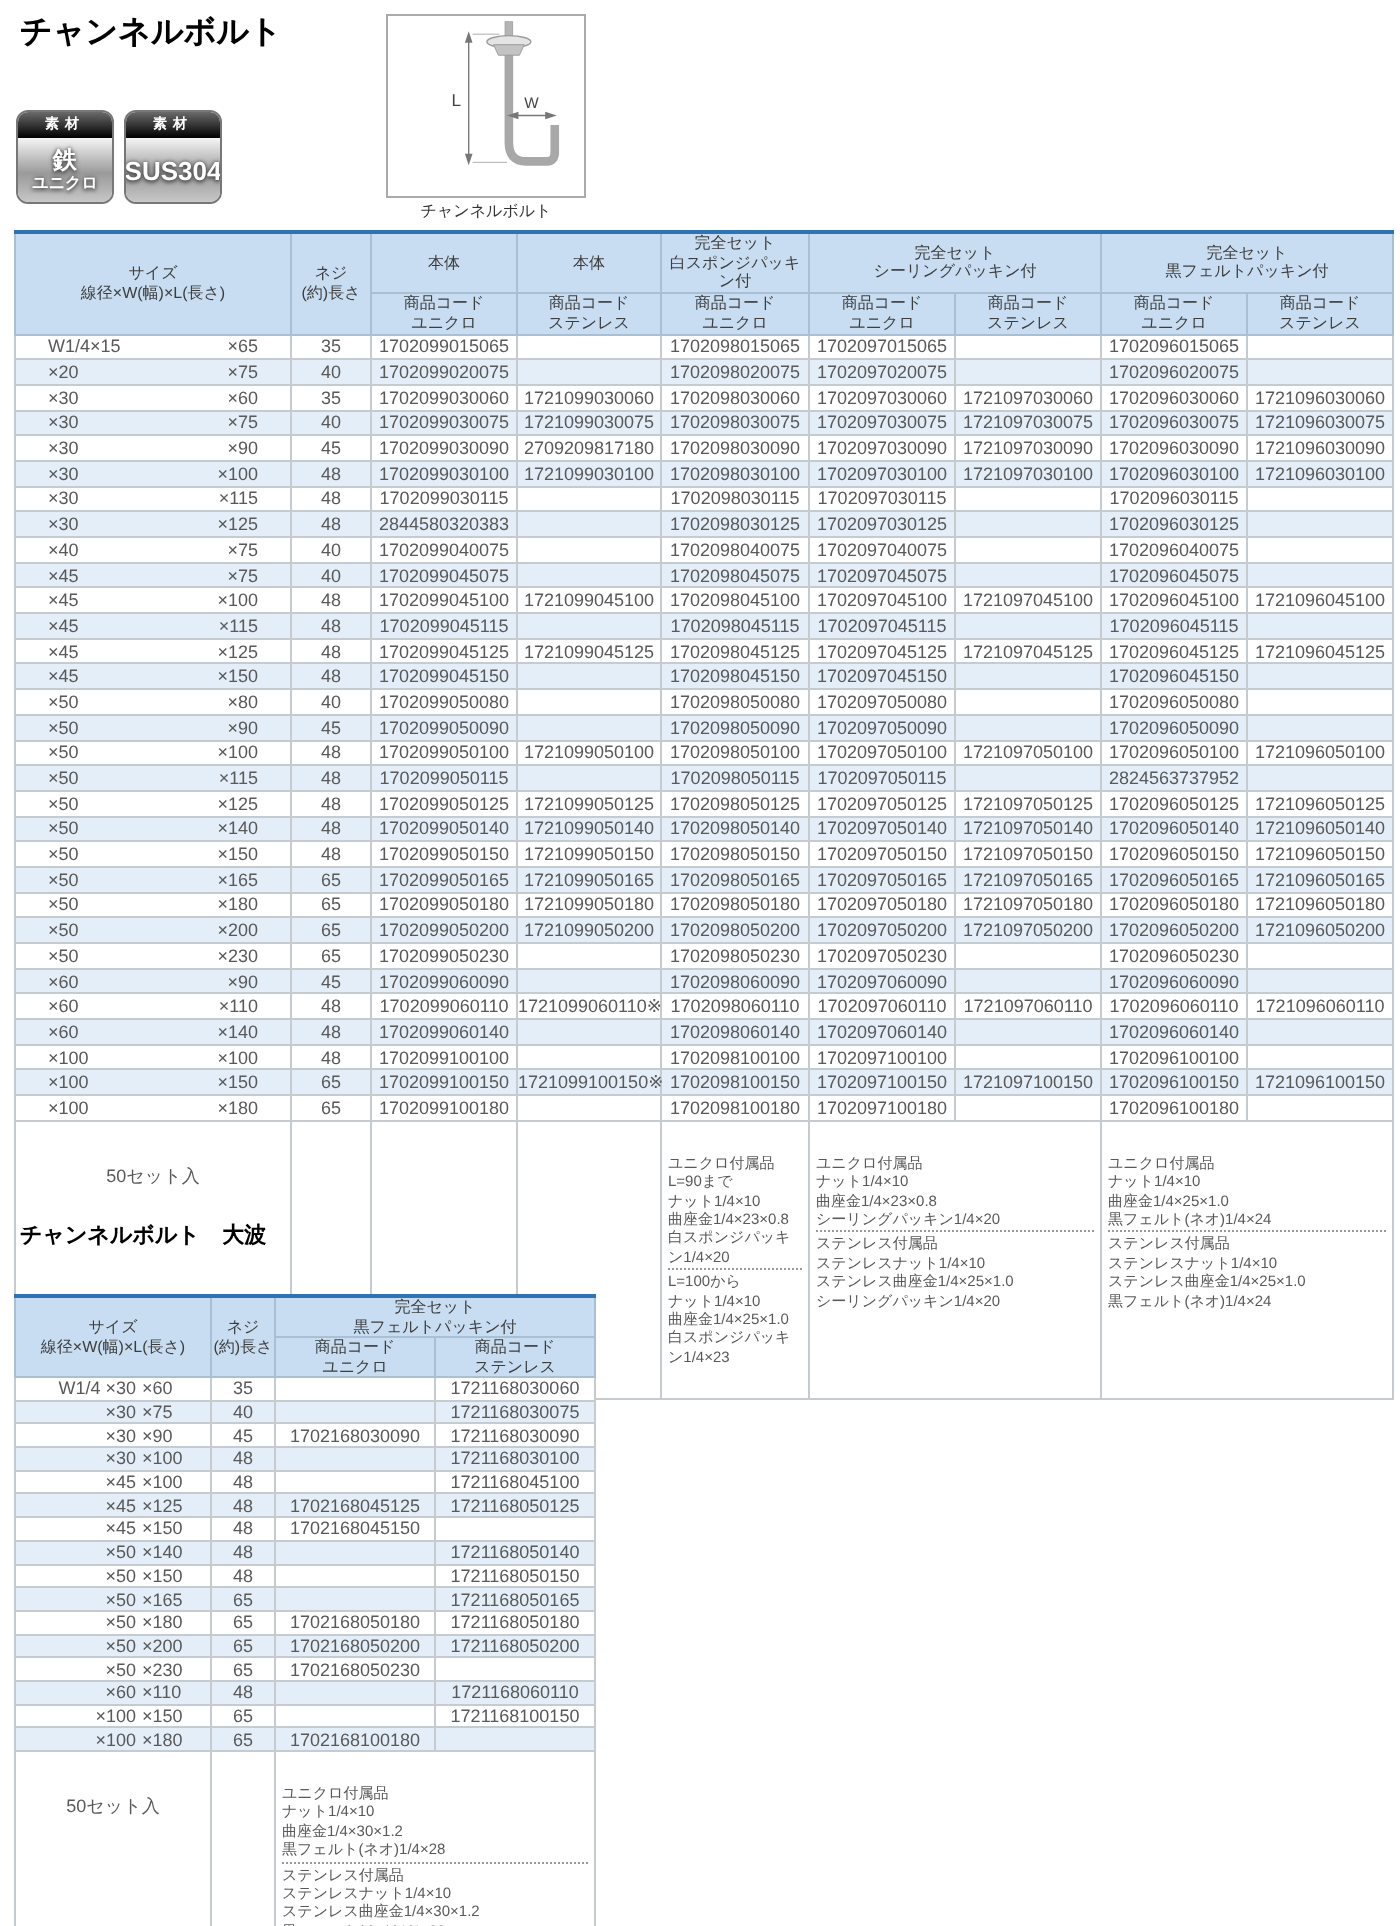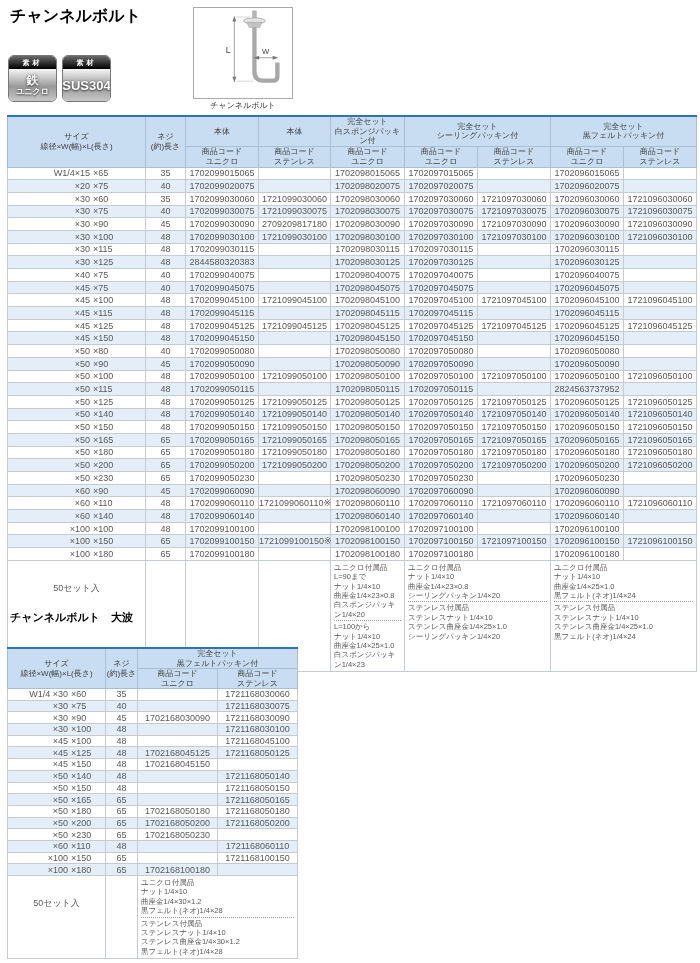--- a/index.html
+++ b/index.html
@@ -37,27 +37,27 @@
   .t2{width:290px;border-top:2px solid #2e74b5;border-bottom:1px solid #b5bcc2;}
   th{background:#c8ddf1;color:#3d3d3d;font-weight:normal;font-size:8px;line-height:9.5px;
      border:1px solid #a9bfd4;padding:0;text-align:center;vertical-align:middle;}
   td{border:1px solid #c6cbd0;padding:0;font-size:9px;color:#595959;vertical-align:middle;}
   .t1 thead tr.gr{height:20px;} .t1 thead tr.sr{height:21px;}
   .t2 thead tr.gr{height:17px;} .t2 thead tr.sr{height:17px;}
   .t1 tbody tr{height:12.7px;} .t2 tbody tr{height:11.7px;}
   tbody tr.alt td{background:#e4eef8;}
   td.center{text-align:center;}
   td.size-cell{text-align:center;white-space:nowrap;}
-  .t1 .sw{display:inline-block;width:66px;text-align:right;}
-  .t1 .sl{display:inline-block;width:36px;text-align:left;margin-left:3px;}
+  .t1 .sw{display:inline-block;width:66px;text-align:left;}
+  .t1 .sl{display:inline-block;width:36px;text-align:right;margin-left:3px;}
   .t2 .sw{display:inline-block;width:56px;text-align:right;}
   .t2 .sl{display:inline-block;width:30px;text-align:left;margin-left:3px;}
   tfoot td{vertical-align:top;}
   td.fl{text-align:center;font-size:9px;padding-top:21px;}
-  td.note{font-size:7.5px;line-height:9.4px;padding:2px 3px;text-align:left;color:#595959;}
+  td.note{font-size:7.5px;line-height:9.4px;padding:16px 3px;text-align:left;color:#595959;}
   .dotted{border-top:1px dotted #9a9a9a;margin:1px 0;}
 </style>
 </head>
 <body>
 
 <div id="page">
 
   <div class="page-title">チャンネルボルト</div>
 
   <div class="badges">

